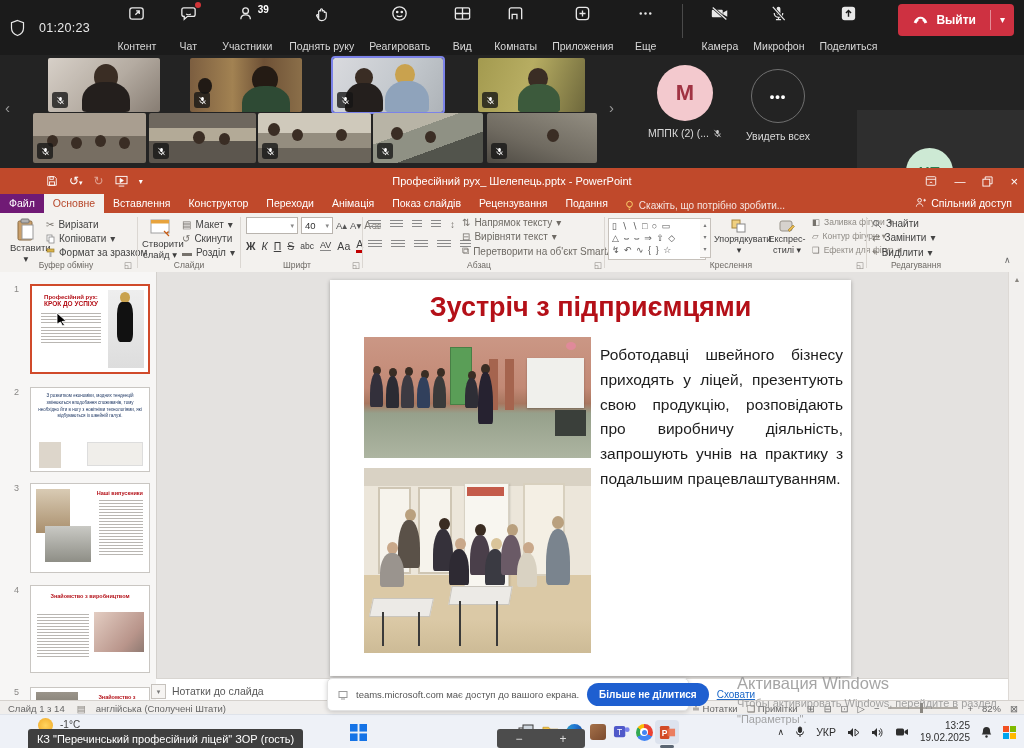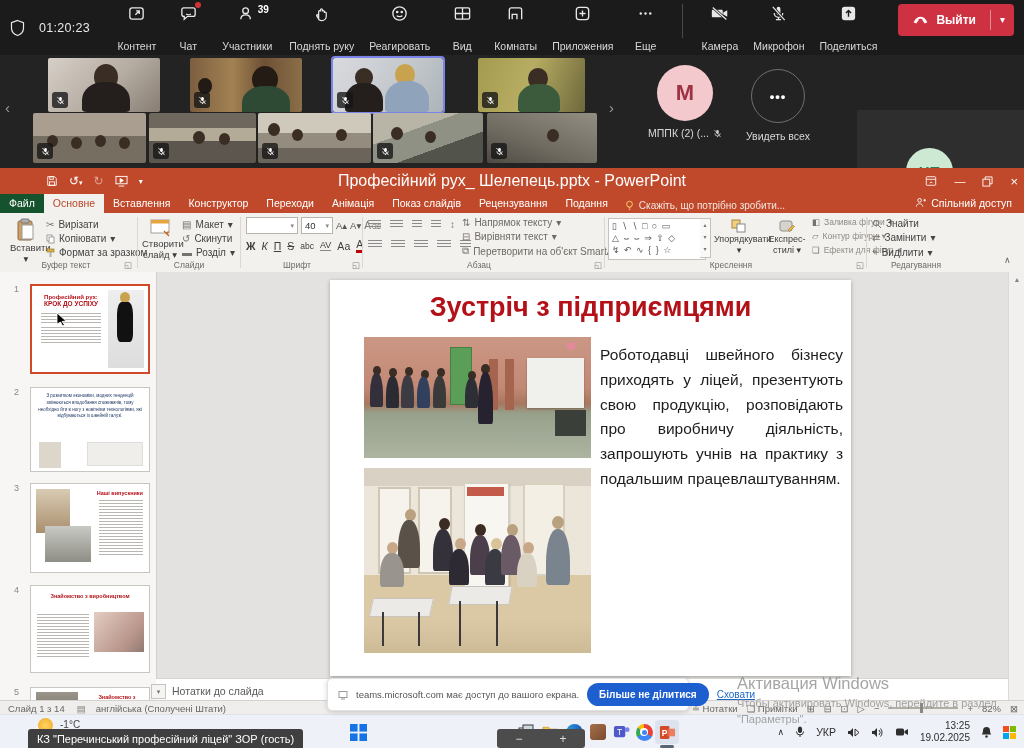--- a/index.html
+++ b/index.html
@@ -30,25 +30,25 @@
   .sil{position:absolute;background:#241f1d;border-radius:45% 45% 10% 10% / 60% 60% 10% 10%;}
   .hd{position:absolute;border-radius:50%;background:#3a2d24;}
   .chev{color:#9a9a9a;font-size:15px;}
   .avatar{border-radius:50%;display:flex;align-items:center;justify-content:center;font-weight:bold;}
   .strip-label{color:#d8d8d8;font-size:10.5px;white-space:nowrap;display:flex;align-items:center;gap:4px;}
   .stage{left:857px;top:55px;width:167px;height:113px;background:#2e2e2e;}
 
   
   .ppt-title{left:0;top:168px;width:1024px;height:26px;background:#c0492b;display:flex;align-items:center;color:#fff;}
   .qat{display:flex;align-items:center;gap:11px;margin-left:46px;font-size:11px;}
-  .ppt-doc-title{position:absolute;left:0;width:1024px;text-align:center;font-size:16px;color:#fff;pointer-events:none;}
+  .ppt-doc-title{position:absolute;left:0;width:1024px;text-align:center;font-size:11px;color:#fff;pointer-events:none;}
   .winctl{position:absolute;right:6px;top:0;height:26px;display:flex;align-items:center;gap:17px;color:#fff;font-size:11px;}
   .tabsrow{left:0;top:194px;width:1024px;height:19px;background:#c0492b;display:flex;align-items:stretch;font-size:10.5px;color:#fff;}
   .tab{padding:3px 9px 0 9px;white-space:nowrap;}
-  .tab.file{background:#14532d;}
+  .tab.file{background:#701a75;}
   .tab.on{background:#f3f1ee;color:#b7472a;}
   .tellme{display:flex;align-items:center;gap:5px;color:rgba(255,255,255,.85);font-size:10px;padding-top:3px;margin-left:8px;white-space:nowrap;}
   .sharebtn{margin-left:auto;display:flex;align-items:flex-start;gap:5px;font-size:10.5px;padding:3px 12px 0 0;white-space:nowrap;}
 
   .ribbon{left:0;top:213px;width:1024px;height:59px;background:#f3f1ee;border-bottom:1px solid #d2cec9;font-size:10px;color:#444;}
   .rgl{position:absolute;bottom:2px;width:100%;text-align:center;font-size:8.5px;color:#6d6964;}
   .rdiv{position:absolute;top:4px;bottom:4px;width:1px;background:#dbd7d2;}
   .rrow{position:absolute;white-space:nowrap;display:flex;align-items:center;gap:4px;}
   .bigbtn{position:absolute;text-align:center;font-size:9.5px;color:#3c3c3c;line-height:11px;}
   .combo{background:#fff;border:1px solid #b9b4ae;height:15px;display:inline-flex;align-items:center;padding:0 3px;font-size:9.5px;color:#333;}
@@ -470,21 +470,21 @@
         </span><span>Копіювати</span> ▾</div>
     <div class="rrow" style="left:46px;top:34px;">
         <span>
           <svg width="9" height="10" viewBox="0 0 9 10">
             <rect x="1" y="1" width="7" height="3" fill="#d8b24a" stroke="#9a7b2a" stroke-width=".7"></rect>
             <rect x="3.5" y="4" width="2" height="5" fill="#b0b0b0"></rect>
           </svg>
         </span>
         <span>Формат за зразком</span>
       </div>
-    <div class="rgl" style="left:8px;width:124px;"><span>Буфер текст</span> <span style="float:right;color:#8a8680;">◱</span></div>
+    <div class="rgl" style="left:8px;width:124px;"><span>Буфер обміну</span> <span style="float:right;color:#8a8680;">◱</span></div>
     <div class="rdiv" style="left:137px;"></div>
 
     <div class="bigbtn" style="left:142px;top:5px;width:36px;">
       <svg width="22" height="20" viewBox="0 0 22 20" style="margin:0 auto;">
           <rect x="2" y="2" width="18" height="13" fill="#fff" stroke="#a0a0a0"></rect>
           <rect x="2" y="2" width="18" height="3.5" fill="#e7a33d"></rect>
           <path d="M15 13l5 5M17.5 15.5l2-2" stroke="#c75b12" stroke-width="1.2"></path>
         </svg>
       <div><span>Створити слайд</span> ▾</div>
     </div>

